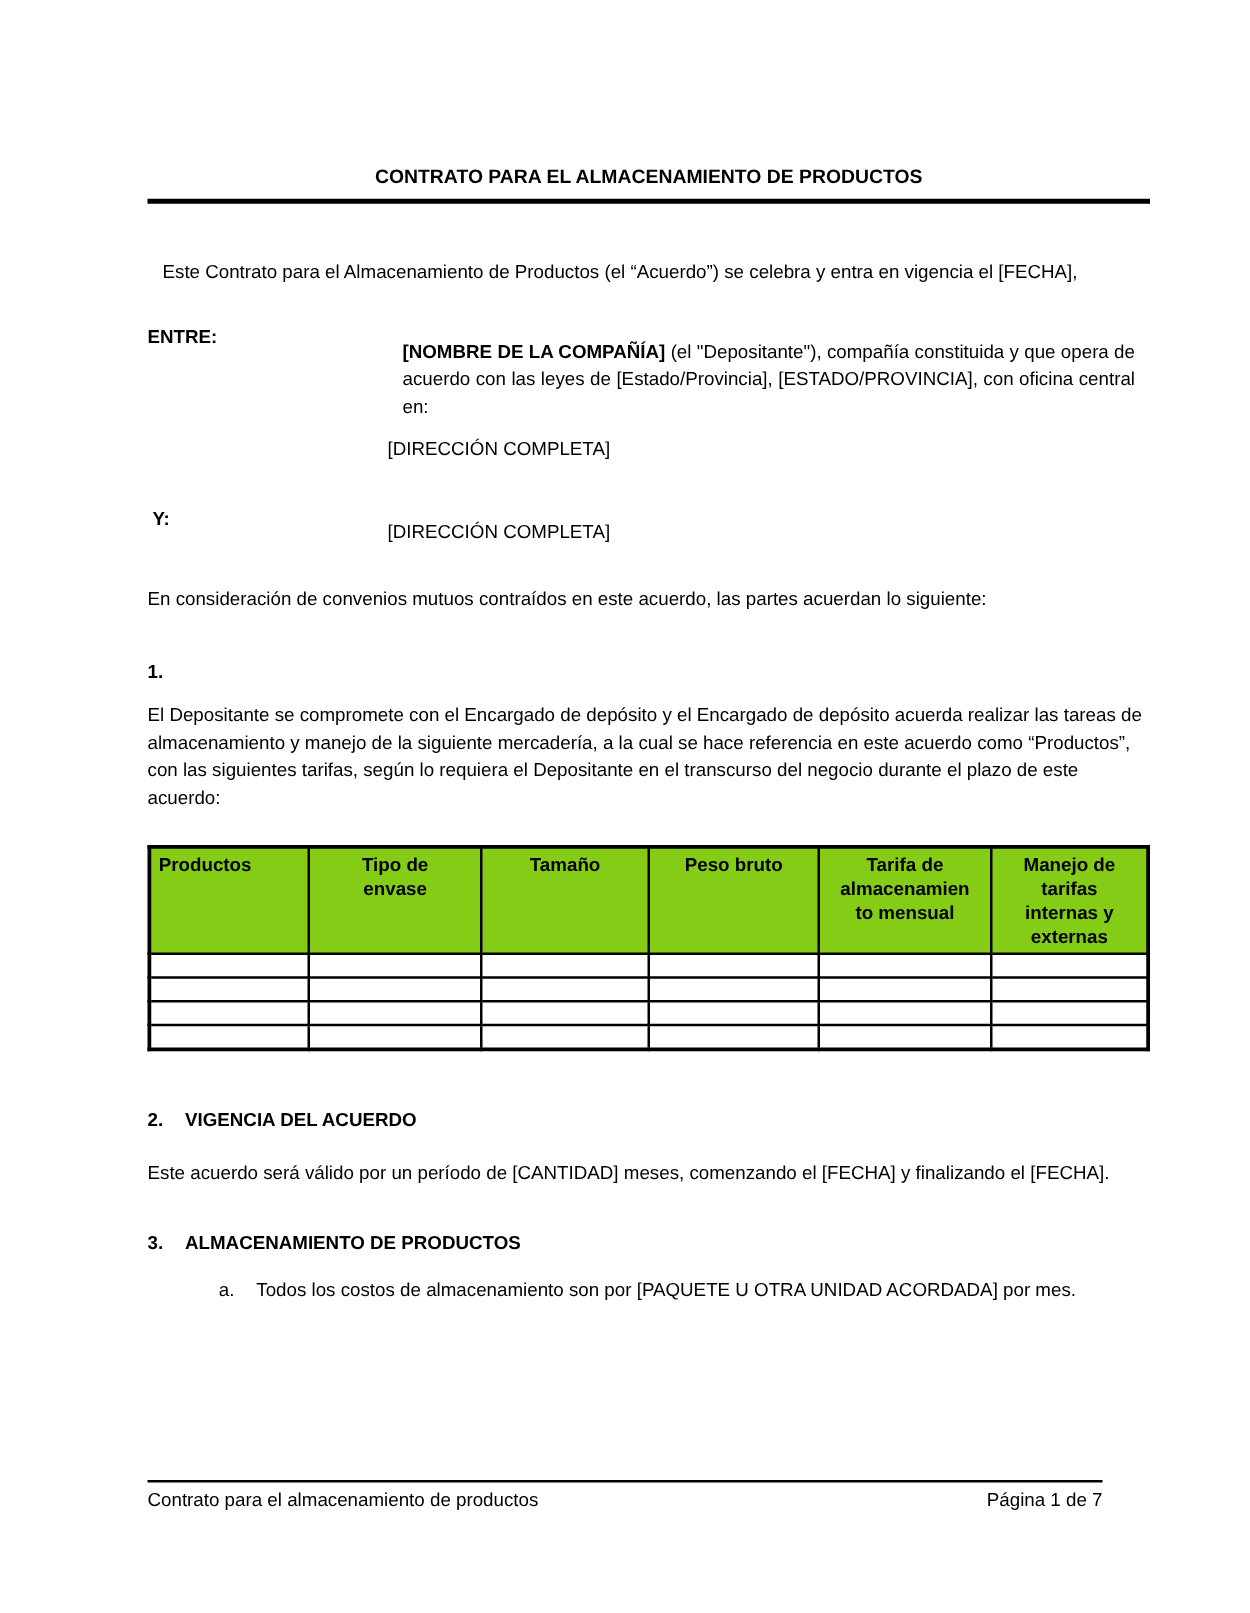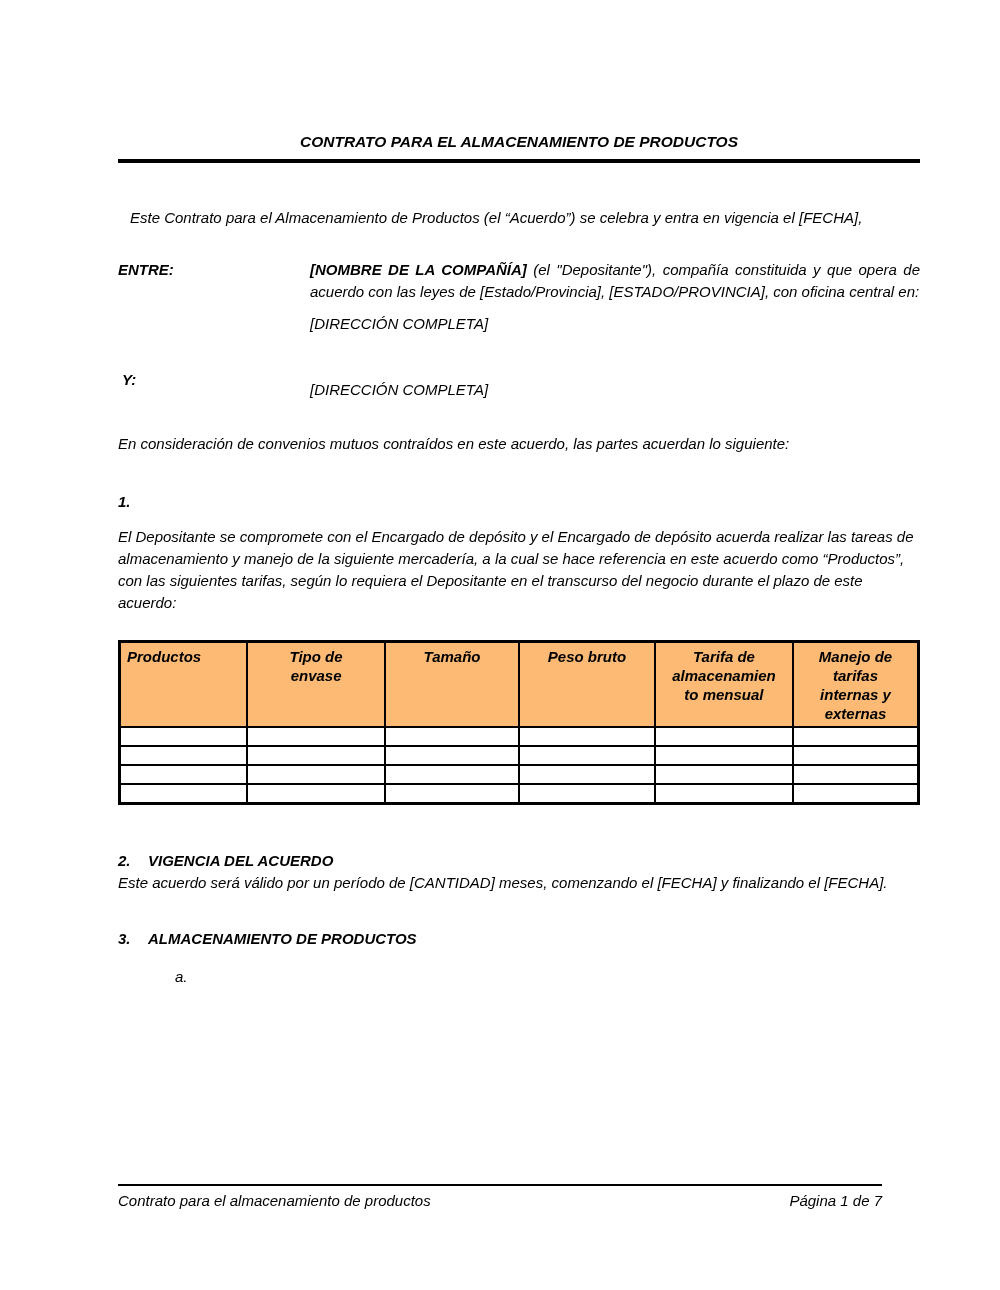--- a/index.html
+++ b/index.html
@@ -14,21 +14,20 @@
     font-family: "Liberation Sans", sans-serif;
     color: #000000;
   }
   .page {
     position: absolute;
     inset: 0;
     padding: 131px 80px 0 118px;
     box-sizing: border-box;
     font-size: 15px;
     line-height: 22px;
-    font-style: italic;
   }
   .doc-title {
     margin: 0;
     font-size: 15.5px;
     font-weight: bold;
     text-align: center;
     line-height: 22px;
   }
   .title-rule {
     height: 4px;
@@ -51,21 +50,21 @@
     font-weight: bold;
   }
   .party.second .party-label {
     padding-left: 4px;
     box-sizing: border-box;
   }
   .party-body {
     flex: 1 1 auto;
   }
   .party-text {
-    margin: 0;
+    margin: 12px;
     text-align: justify;
   }
   .party-address {
     margin: 10px 0 0 0;
   }
   .consideration {
     margin: 32px 0 0 0;
   }
   .section-heading {
     display: flex;
@@ -75,31 +74,31 @@
     line-height: 22px;
   }
   .section-heading.h2 { margin-top: 45px; }
   .section-heading.h3 { margin-top: 34px; }
   .sec-num {
     flex: 0 0 30px;
   }
   .section-body {
     margin: 13px 0 0 0;
   }
-  .section-body.s2 { margin-top: 0; }
+  .section-body.s2 { margin-top: 20px; }
   table.products {
     width: 100%;
     margin-top: 26px;
     border-collapse: collapse;
     border: 3px solid #000000;
     table-layout: fixed;
   }
   table.products th {
     border: 2px solid #000000;
-    background: #fdba74;
+    background: #84cc16;
     font-weight: bold;
     font-size: 15px;
     line-height: 19px;
     padding: 4px 6px 3px 6px;
     vertical-align: top;
     text-align: center;
     white-space: pre-line;
   }
   table.products th.first {
     text-align: left;
@@ -237,20 +236,21 @@
     <span class="sec-title">VIGENCIA DEL ACUERDO</span>
   </div>
   <p class="section-body s2">Este acuerdo será válido por un período de [CANTIDAD] meses, comenzando el [FECHA] y finalizando el [FECHA].</p>
 
   <div class="section-heading h3">
     <span class="sec-num">3.</span>
     <span class="sec-title">ALMACENAMIENTO DE PRODUCTOS</span>
   </div>
   <div class="list-item">
     <span class="list-marker">a.</span>
+    <span class="list-text">Todos los costos de almacenamiento son por [PAQUETE U OTRA UNIDAD ACORDADA] por mes.</span>
   </div>
 
   <div class="footer">
     <div class="footer-rule"></div>
     <div class="footer-row">
       <span>Contrato para el almacenamiento de productos</span>
       <span>Página 1 de 7</span>
     </div>
   </div>
 

